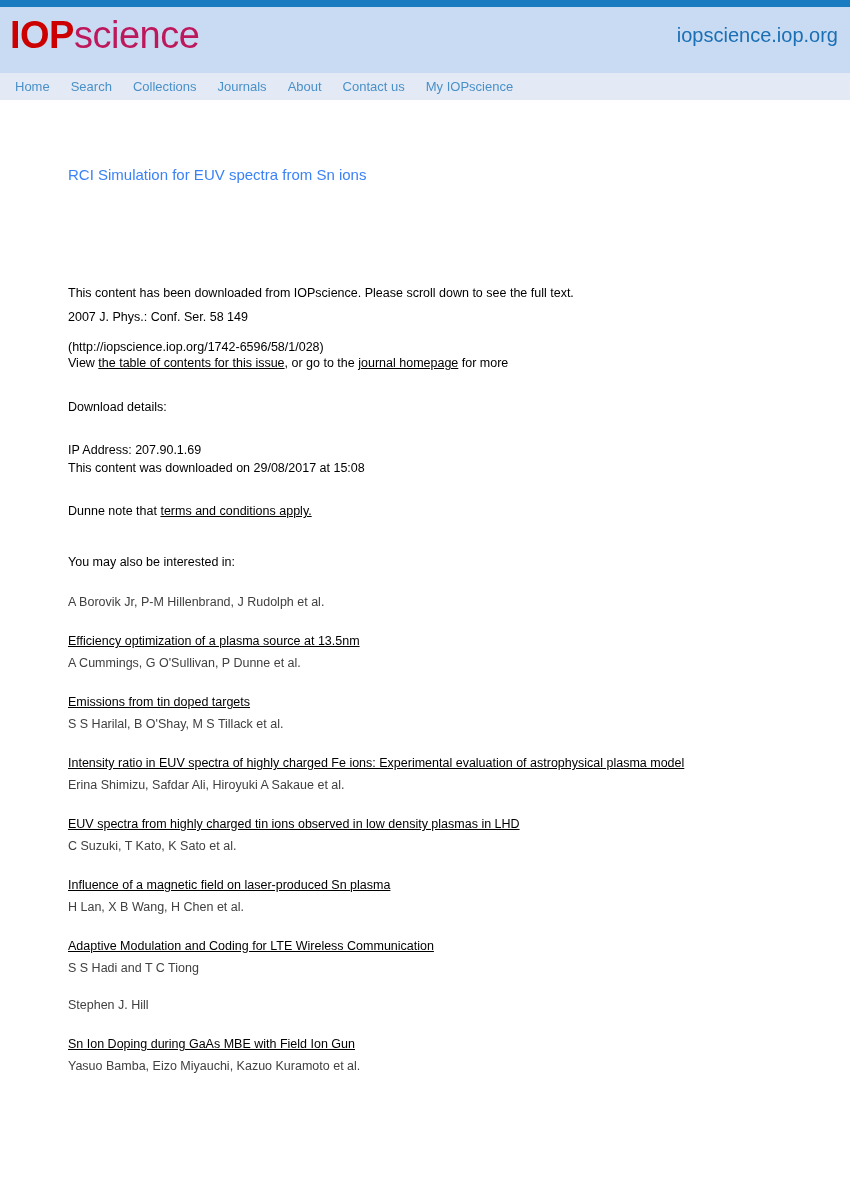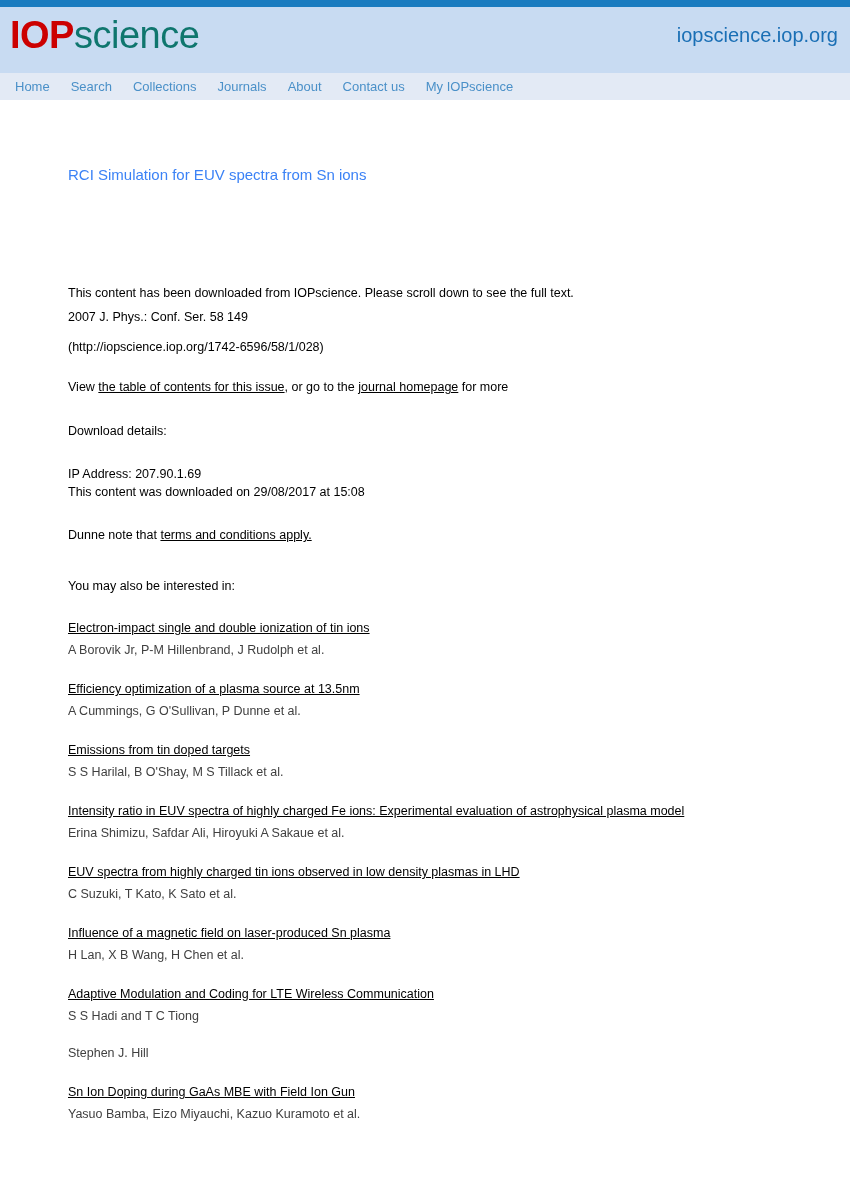--- a/index.html
+++ b/index.html
@@ -34,21 +34,21 @@
     font-size: 38px;
     line-height: 44px;
     letter-spacing: -0.5px;
     white-space: nowrap;
   }
   .logo-iop {
     color: #cc0000;
     font-weight: bold;
   }
   .logo-science {
-    color: #0f766e;
+    color: #be185d;
     font-weight: normal;
   }
   .site-url {
     position: absolute;
     right: 12px;
     top: 17px;
     font-size: 20px;
     color: #1a6fb5;
     white-space: nowrap;
   }
@@ -84,21 +84,21 @@
     line-height: 18px;
   }
   .block {
     font-size: 12.5px;
     line-height: 16px;
     color: #000;
   }
   .downloaded-line { margin-top: 101px; }
   .citation-line   { margin-top: 8px; }
   .doi-line        { margin-top: 14px; }
-  .view-line       { margin-top: 24px; }
+  .view-line       { }
   .details-head    { margin-top: 28px; }
   .ip-line         { margin-top: 27px; }
   .date-line       { margin-top: 2px; }
   .terms-line      { margin-top: 27px; }
   .interested-head { margin-top: 35px; }
 
   a.ulink {
     color: #000;
     text-decoration: underline;
     cursor: pointer;
@@ -168,21 +168,20 @@
 
     <div class="block terms-line">
       <span>Dunne note that </span><a class="ulink">terms and conditions apply.</a>
     </div>
 
     <div class="block interested-head">You may also be interested in:</div>
 
     <div class="related-list">
 
       <div class="related-item">
-        <a class="related-title">Electron-impact single and double ionization of tin ions</a>
         <div class="related-authors">A Borovik Jr, P-M Hillenbrand, J Rudolph et al.</div>
       </div>
 
       <div class="related-item">
         <a class="related-title">Efficiency optimization of a plasma source at 13.5nm</a>
         <div class="related-authors">A Cummings, G O'Sullivan, P Dunne et al.</div>
       </div>
 
       <div class="related-item">
         <a class="related-title">Emissions from tin doped targets</a>

